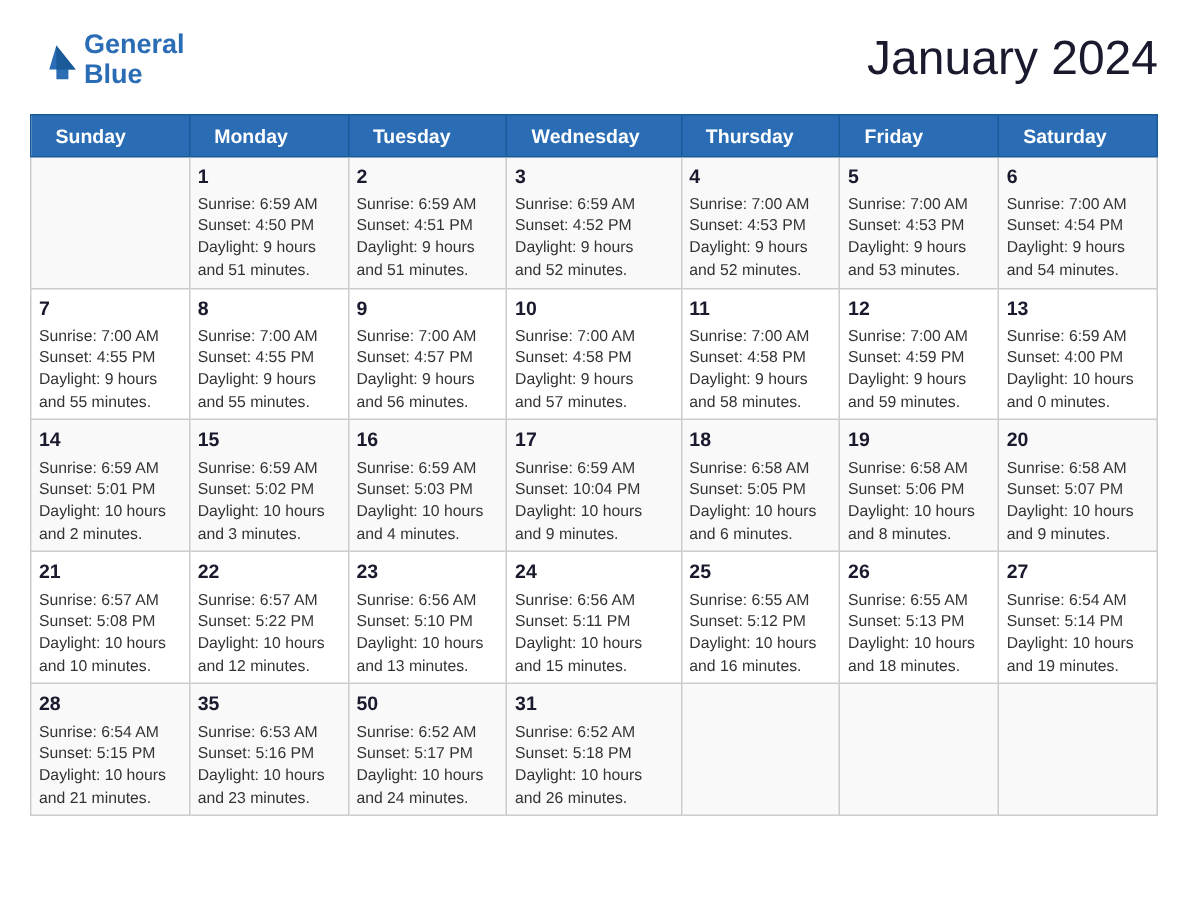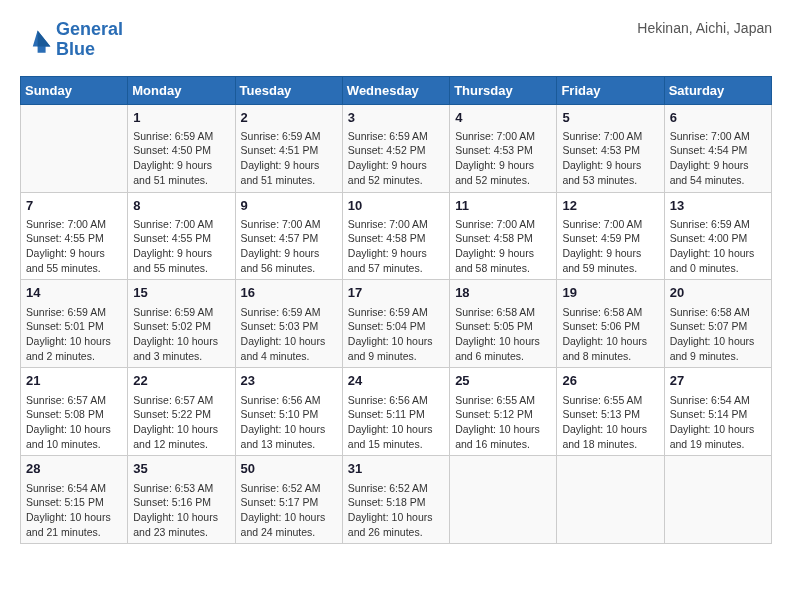--- a/index.html
+++ b/index.html
@@ -48,21 +48,21 @@
       color: #555;
     }
     table {
       width: 100%;
       border-collapse: collapse;
       font-size: 11px;
     }
     thead tr th {
       background-color: #2a6db5;
       color: #fff;
-      padding: 6px 4px;
+      padding: 6px 16px;
       text-align: left;
       font-size: 13px;
       font-weight: bold;
       border: 1px solid #1a5a99;
     }
     tbody tr td {
       border: 1px solid #ccc;
       vertical-align: top;
       padding: 4px 5px;
       min-height: 80px;
@@ -98,21 +98,21 @@
     <svg class="logo-icon" viewBox="0 0 40 40">
       <polygon points="22,8 38,28 32,28 32,36 22,36 22,28 16,28" fill="#2a6db5"></polygon>
       <polygon points="22,8 38,28 22,28" fill="#1a5a99"></polygon>
     </svg>
     <div class="logo-text">
       <div><span>General</span></div>
       <div style="color:#2a6db5;">Blue</div>
     </div>
   </div>
   <div class="title-block">
-    <div class="location">Hekinan, Aichi, Japan</div>
+    <div class="month-title">January 2024</div>
   </div>
 </div>
 
 <table>
   <thead>
     <tr id="weekday-header">
     <th>Sunday</th>
         <th>Monday</th>
         <th>Tuesday</th>
         <th>Wednesday</th>
@@ -236,21 +236,21 @@
         <td>
           <span class="day-num">16</span>
           <div class="day-info">Sunrise: 6:59 AM</div>
           <div class="day-info">Sunset: 5:03 PM</div>
           <div class="day-info">Daylight: 10 hours</div>
           <div class="day-info">and 4 minutes.</div>
         </td>
         <td>
           <span class="day-num">17</span>
           <div class="day-info">Sunrise: 6:59 AM</div>
-          <div class="day-info">Sunset: 5:04 PM</div>
+          <div class="day-info">Sunset: 10:04 PM</div>
           <div class="day-info">Daylight: 10 hours</div>
           <div class="day-info">and 9 minutes.</div>
         </td>
         <td>
           <span class="day-num">18</span>
           <div class="day-info">Sunrise: 6:58 AM</div>
           <div class="day-info">Sunset: 5:05 PM</div>
           <div class="day-info">Daylight: 10 hours</div>
           <div class="day-info">and 6 minutes.</div>
         </td>

